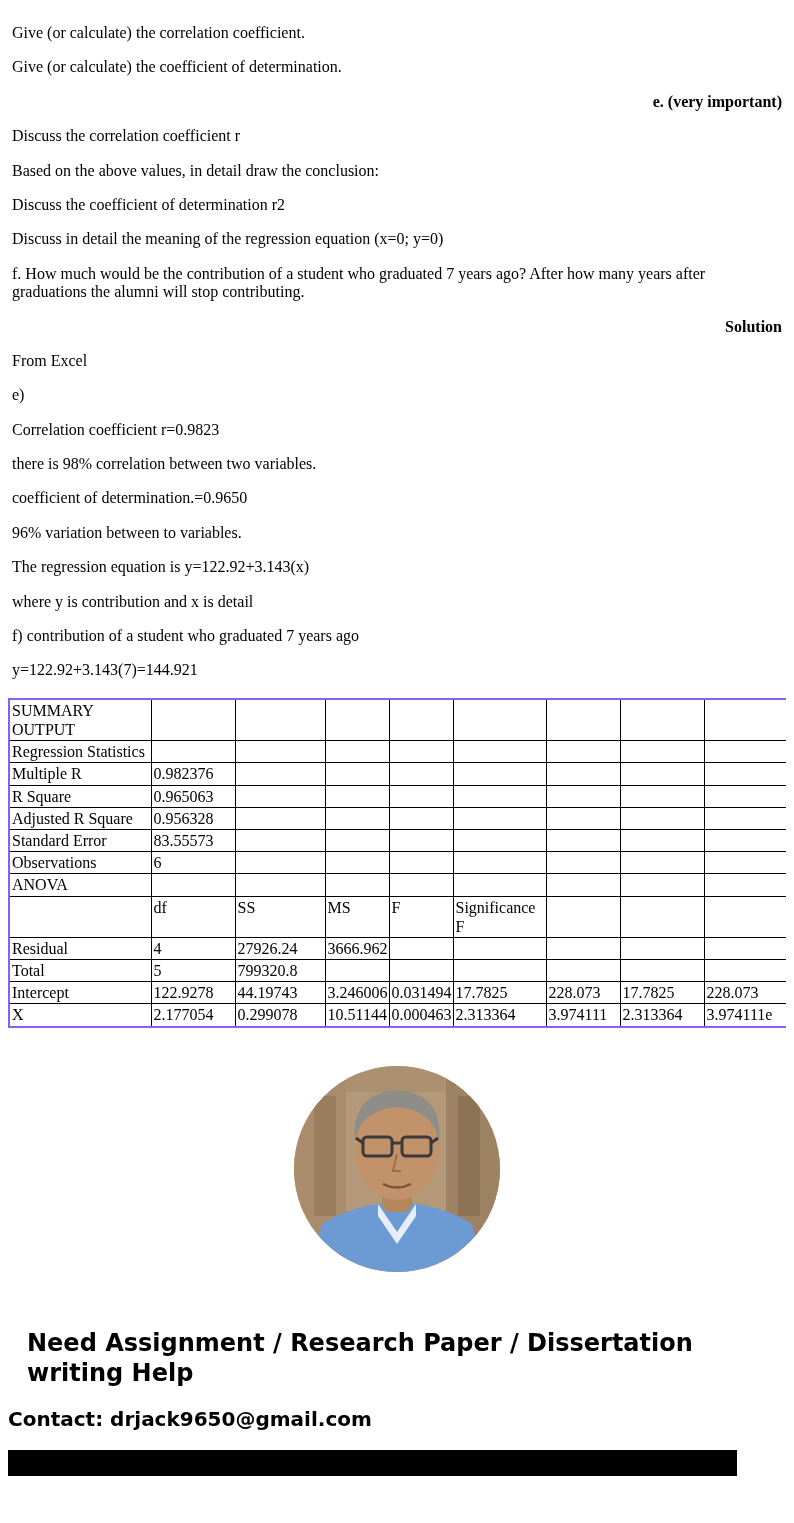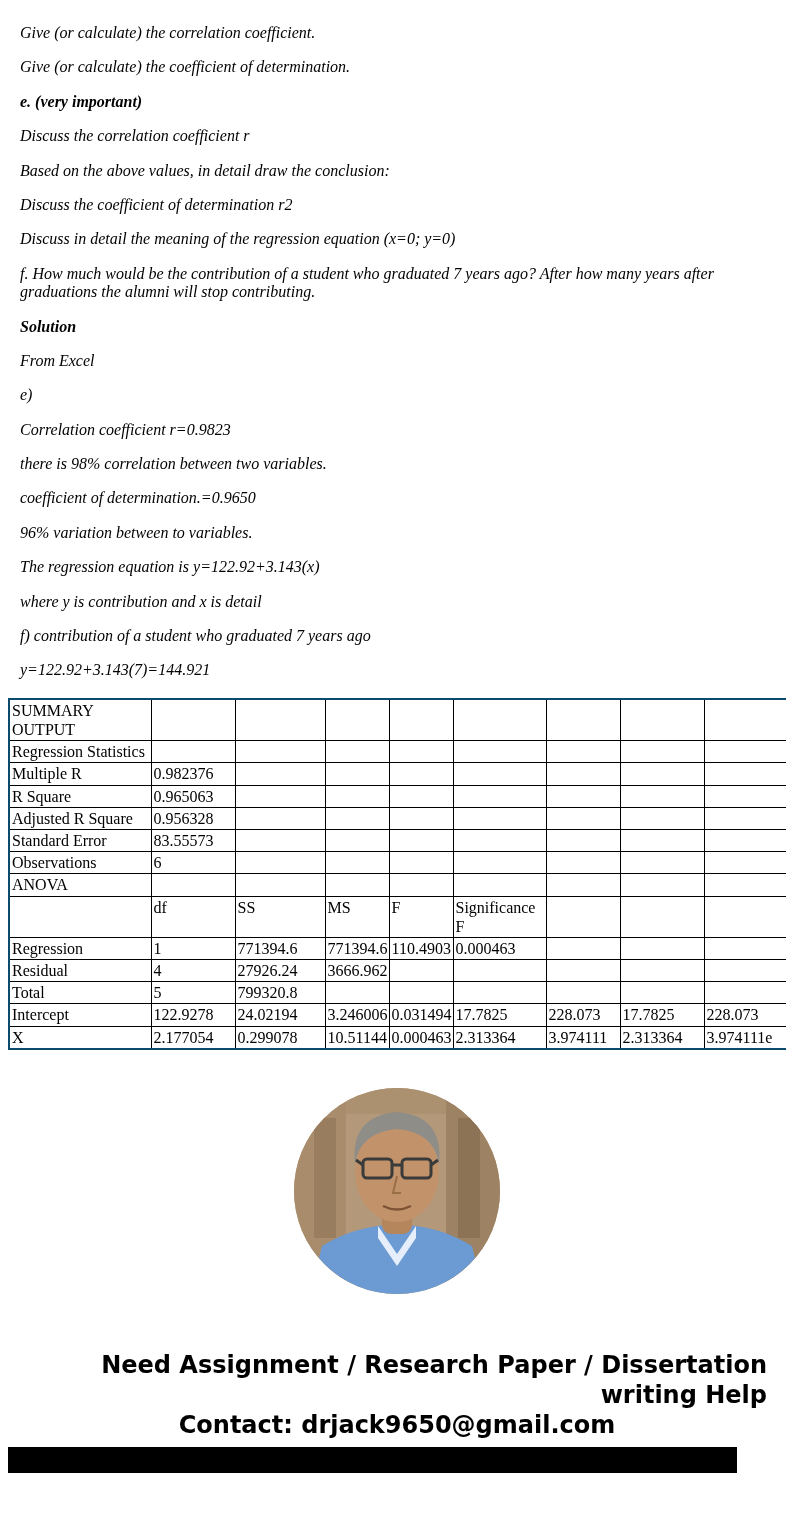--- a/index.html
+++ b/index.html
@@ -3,26 +3,26 @@
 <meta charset="utf-8">
 <style>
   html, body { background: #ffffff; }
   body {
     margin: 8px 8px 0 8px;
     font-family: "Liberation Serif", serif;
     font-size: 16px;
     color: #000;
     width: 778px;
   }
-  p { margin: 16px 12px; line-height: 1.15; font-style: italic; }
-  p.bold { font-weight: bold; }
+  p { margin: 16px 4px; line-height: 1.15; }
+  p.bold { font-weight: bold; text-align: right; }
 
   table.summary {
     border-collapse: collapse;
-    border: 2px solid #0c4a6e;
+    border: 2px solid #8b5cf6;
     width: 778px;
     table-layout: fixed;
     margin-top: 18px;
     font-size: 16px;
   }
   table.summary td {
     border: 1px solid #000;
     padding: 1px 2px;
     vertical-align: top;
     overflow: hidden;
@@ -41,33 +41,33 @@
 
   .avatar-wrap {
     text-align: center;
     margin-top: 38px;
   }
   .avatar-wrap svg { display: inline-block; }
 
   .footer-heading {
     margin: 52px auto 0 auto;
     max-width: 740px;
-    text-align: right;
+    text-align: left;
     font-family: "DejaVu Sans", sans-serif;
     font-weight: bold;
     font-size: 24px;
     line-height: 30px;
     color: #000;
   }
   .footer-contact {
-    margin: 0 auto;
-    text-align: center;
+    margin: 16px auto;
+    text-align: left;
     font-family: "DejaVu Sans", sans-serif;
     font-weight: bold;
-    font-size: 24px;
+    font-size: 20px;
     line-height: 30px;
     color: #000;
   }
   .bottom-bar {
     margin-top: 7px;
     margin-left: -8px;
     width: 737px;
     height: 26px;
     background: #000000;
   }
@@ -202,31 +202,20 @@
           <td>df</td>
           <td>SS</td>
           <td>MS</td>
           <td>F</td>
           <td>Significance F</td>
           <td></td>
           <td></td>
           <td></td>
         </tr>
         <tr>
-          <td>Regression</td>
-          <td>1</td>
-          <td>771394.6</td>
-          <td>771394.6</td>
-          <td>110.4903</td>
-          <td>0.000463</td>
-          <td></td>
-          <td></td>
-          <td></td>
-        </tr>
-        <tr>
           <td>Residual</td>
           <td>4</td>
           <td>27926.24</td>
           <td>3666.962</td>
           <td></td>
           <td></td>
           <td></td>
           <td></td>
           <td></td>
         </tr>
@@ -237,21 +226,21 @@
           <td></td>
           <td></td>
           <td></td>
           <td></td>
           <td></td>
           <td></td>
         </tr>
         <tr>
           <td>Intercept</td>
           <td>122.9278</td>
-          <td>24.02194</td>
+          <td>44.19743</td>
           <td>3.246006</td>
           <td>0.031494</td>
           <td>17.7825</td>
           <td>228.073</td>
           <td>17.7825</td>
           <td>228.073</td>
         </tr>
         <tr>
           <td>X</td>
           <td>2.177054</td>

